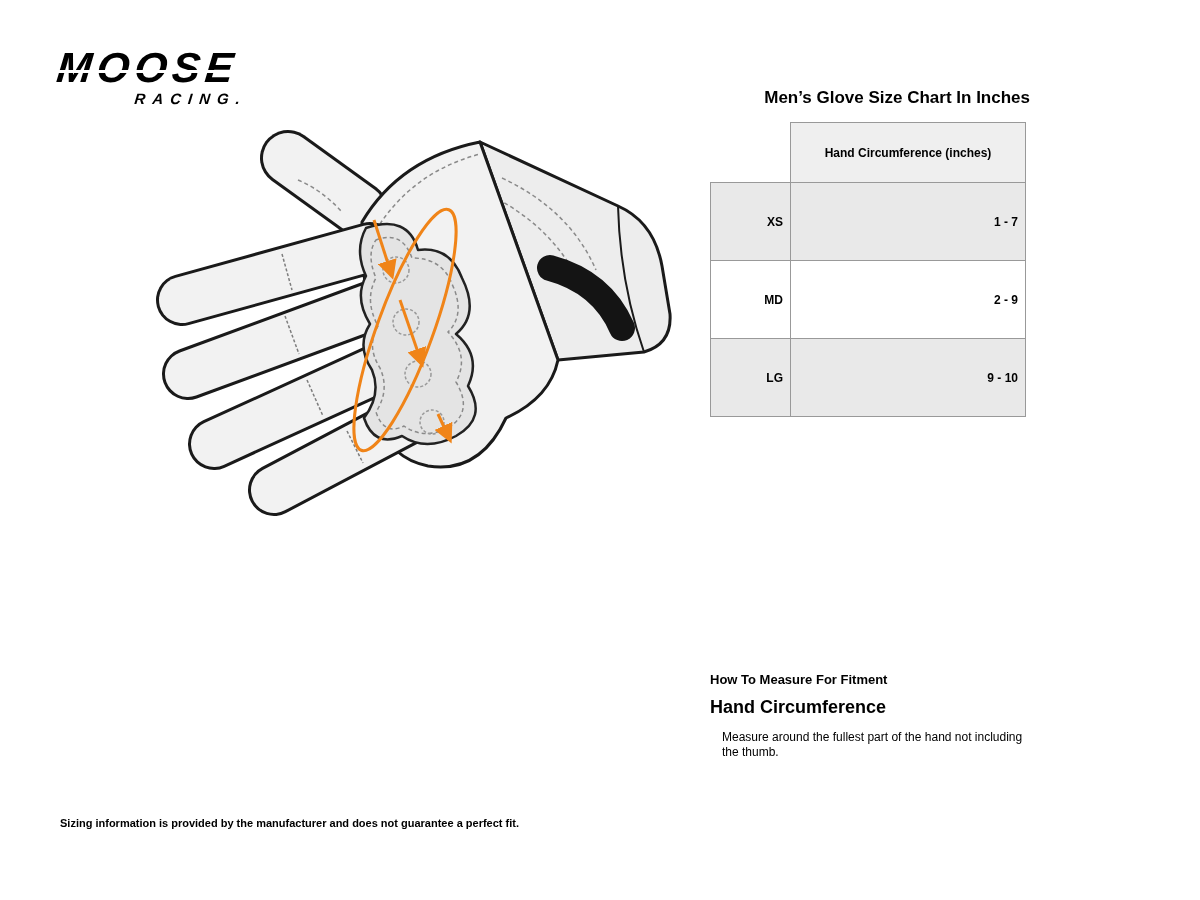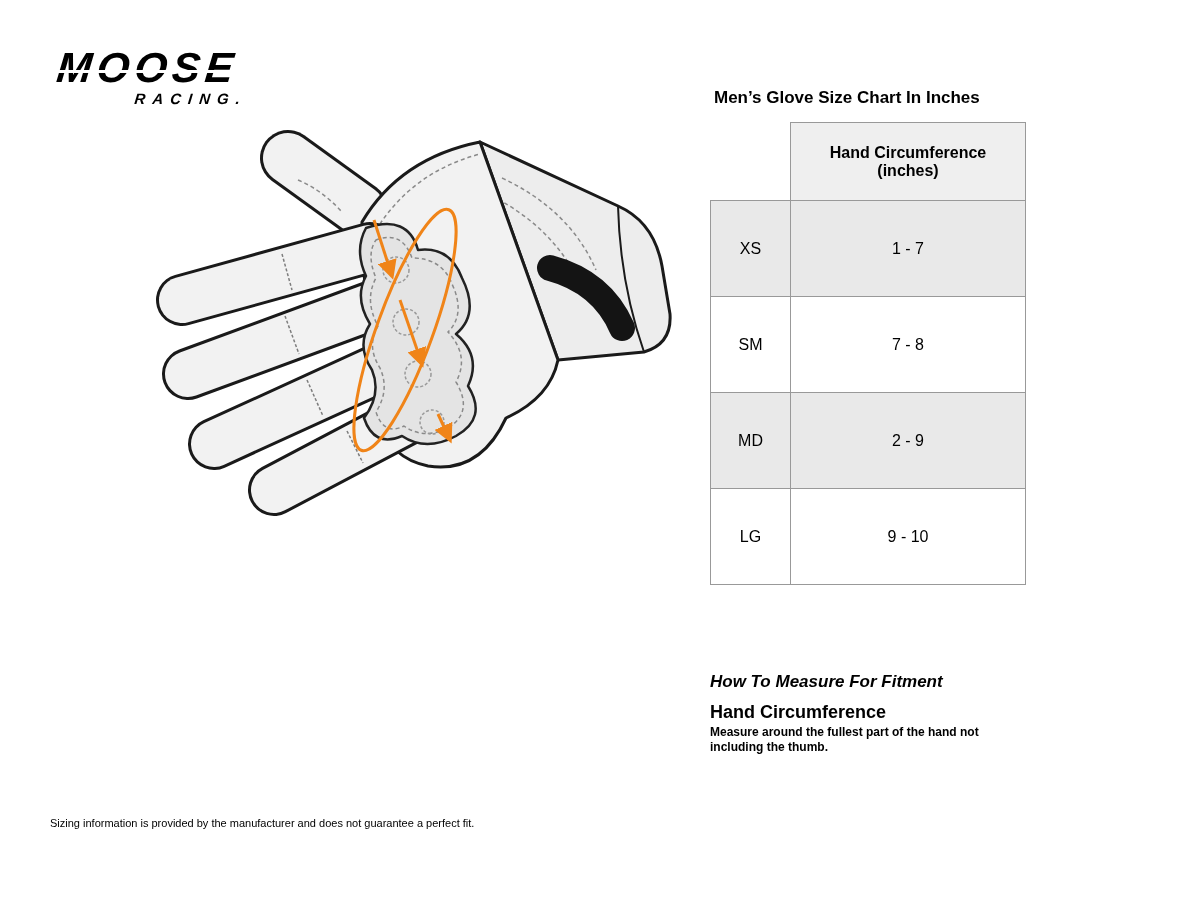--- a/index.html
+++ b/index.html
@@ -27,41 +27,41 @@
     font-size: 15px; font-weight: 700; font-style: italic;
     letter-spacing: 7px; text-align: right; margin-top: 2px;
     transform: skewX(-6deg); white-space: nowrap;
   }
 
   
   .diagram { position: absolute; left: 150px; top: 118px; width: 540px; height: 400px; }
 
   
   .chart-section { position: absolute; left: 710px; top: 88px; width: 320px; }
-  .chart-title { font-size: 17px; font-weight: 800; margin: 0 0 14px 4px; }
+  .chart-title { font-size: 17px; font-weight: 800; margin: 0 0 14px 4px; text-align: right; }
   table.size-table { border-collapse: collapse; table-layout: fixed; width: 315px; }
   table.size-table th, table.size-table td {
     border: 1px solid var(--table_border, #999);
-    font-size: 16px; text-align: center; padding: 16px;
+    font-size: 12px; text-align: center; padding: 7px;
   }
   table.size-table col.c-size { width: 80px; }
   table.size-table col.c-range { width: 235px; }
   table.size-table thead th { height: 45px; font-weight: 700; background: var(--header_bg, #efefef); }
   table.size-table thead th.empty { border: none; background: #fff; }
-  table.size-table tbody td { height: 63px; font-weight: 400; background: #fff; }
+  table.size-table tbody td { height: 63px; font-weight: 700; background: #fff; text-align: right; }
   table.size-table tbody tr:nth-child(odd) td { background: var(--row_alt, #e9e9e9); }
 
   
   .howto { position: absolute; left: 710px; top: 672px; width: 320px; }
-  .howto-title { font-size: 17px; font-weight: 800; margin: 0 0 10px 0; font-style: italic; }
+  .howto-title { font-size: 13px; font-weight: 800; margin: 0 0 10px 0; }
   .howto-sub { font-size: 18px; font-weight: 700; margin: 0 0 2px 0; }
-  .howto-body { font-size: 12px; font-weight: 700; line-height: 15px; width: 310px; margin: 0; }
+  .howto-body { font-size: 12px; font-weight: 400; line-height: 15px; width: 310px; margin: 12px; }
 
   
-  .disclaimer { position: absolute; left: 50px; top: 816px; font-size: 11px; font-weight: 400; line-height: 15px; }
+  .disclaimer { position: absolute; left: 60px; top: 816px; font-size: 11px; font-weight: 700; line-height: 15px; }
 </style>
 </head>
 <body>
 
 <div class="logo">
   <div class="logo-moose">MOOSE</div>
   <div class="logo-racing">RACING.</div>
 </div>
 
 <div class="diagram">
@@ -146,24 +146,20 @@
         <th class="empty"></th>
         <th>Hand Circumference (inches)</th>
       </tr>
     </thead>
     <tbody>
         <tr>
           <td>XS</td>
           <td>1 - 7</td>
         </tr>
         <tr>
-          <td>SM</td>
-          <td>7 - 8</td>
-        </tr>
-        <tr>
           <td>MD</td>
           <td>2 - 9</td>
         </tr>
         <tr>
           <td>LG</td>
           <td>9 - 10</td>
         </tr>
       </tbody>
   </table>
 </div>

